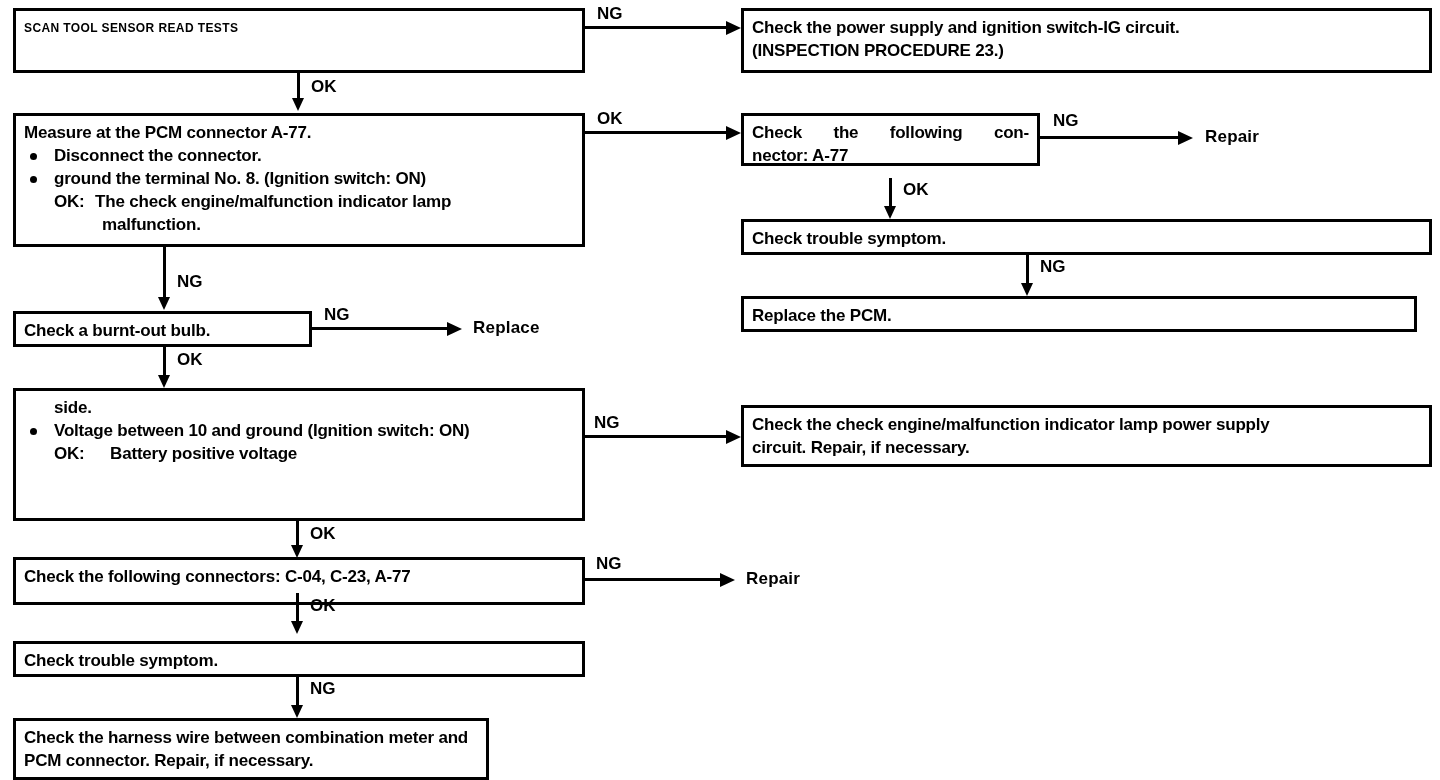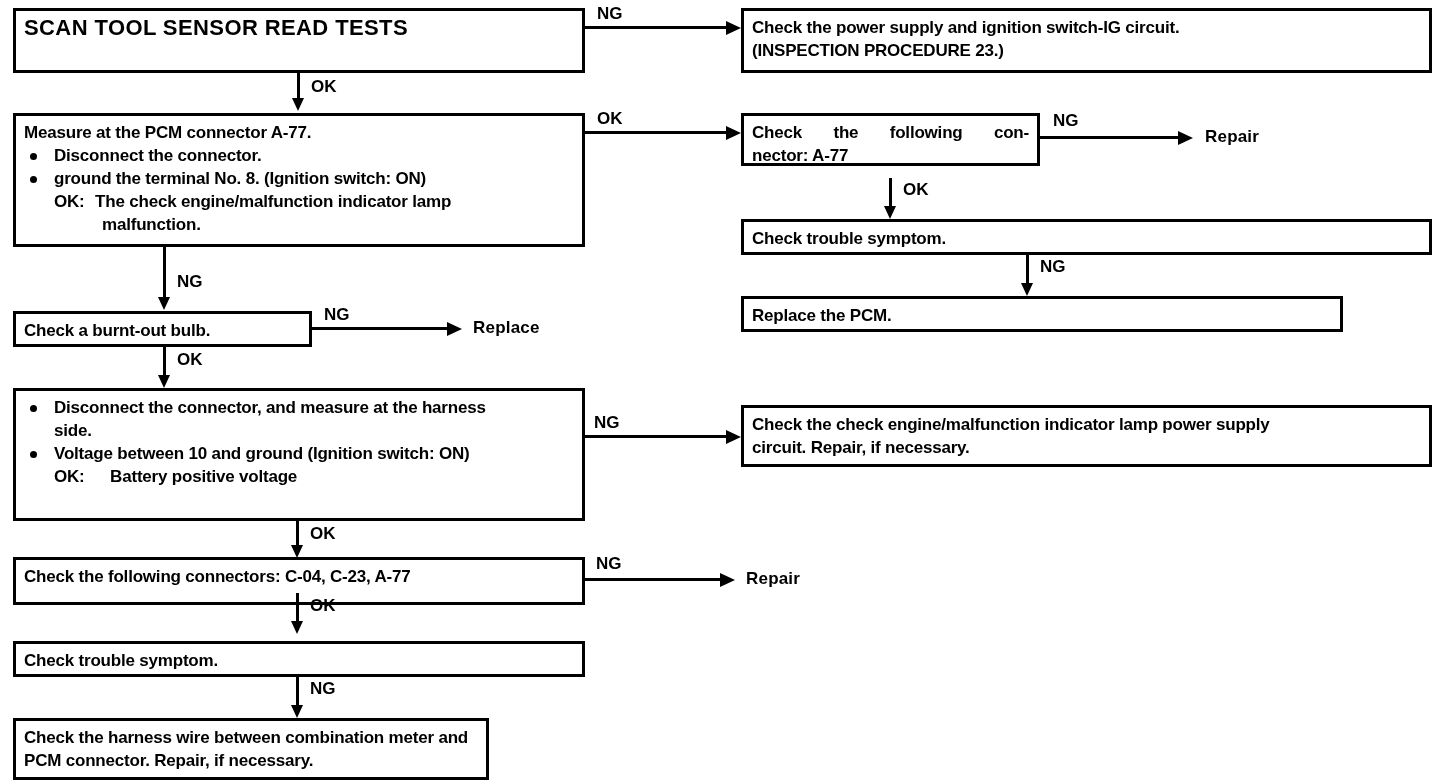--- a/index.html
+++ b/index.html
@@ -25,21 +25,21 @@
     background: #fff;
     padding: 5px 8px 4px 8px;
     font-size: 17px;
     line-height: 23px;
     font-weight: 700;
     letter-spacing: -0.2px;
   }
   .line-plain { font-weight: 700; }
   .title-line {
     font-weight: 700;
-    font-size: 22px;
+    font-size: 12px;
     letter-spacing: 0.4px;
     line-height: 24px;
   }
   .bul {
     position: relative;
     padding-left: 30px;
     font-weight: 700;
   }
   .bul::before {
     content: "";
@@ -156,21 +156,21 @@
   <div class="edge-label" style="left:903px; top:180px;">OK</div>
 
   <div class="box" style="left:741px; top:219px; width:691px; height:36px;">
     <div class="line-plain">Check trouble symptom.</div>
   </div>
 
   <div class="vline" style="left:1026px; top:255px; height:36px;"></div>
   <div class="arrow-down" style="left:1021px; top:283px;"></div>
   <div class="edge-label" style="left:1040px; top:257px;">NG</div>
 
-  <div class="box" style="left:741px; top:296px; width:602px; height:36px;">
+  <div class="box" style="left:741px; top:296px; width:676px; height:36px;">
     <div class="line-plain">Replace the PCM.</div>
   </div>
 
   <div class="vline" style="left:163px; top:247px; height:52px;"></div>
   <div class="arrow-down" style="left:158px; top:297px;"></div>
   <div class="edge-label" style="left:177px; top:272px;">NG</div>
 
   <div class="box" style="left:13px; top:311px; width:299px; height:36px;">
     <div class="line-plain">Check a burnt-out bulb.</div>
   </div>
@@ -178,21 +178,20 @@
   <div class="hline" style="left:312px; top:327px; width:146px;"></div>
   <div class="arrow-right" style="left:447px; top:322px;"></div>
   <div class="edge-label" style="left:324px; top:305px;">NG</div>
   <div class="term-label" style="left:473px; top:318px;">Replace</div>
 
   <div class="vline" style="left:163px; top:347px; height:37px;"></div>
   <div class="arrow-down" style="left:158px; top:375px;"></div>
   <div class="edge-label" style="left:177px; top:350px;">OK</div>
 
   <div class="box" style="left:13px; top:388px; width:572px; height:133px;">
-    <div class="bul">Disconnect the connector, and measure at the harness</div>
     <div class="sub">side.</div>
     <div class="bul">Voltage between 10 and ground (Ignition switch: ON)</div>
     <div class="sub">
       <span>OK:</span>
       <span style="margin-left:21px;">Battery positive voltage</span>
     </div>
   </div>
 
   <div class="hline" style="left:585px; top:435px; width:148px;"></div>
   <div class="arrow-right" style="left:726px; top:430px;"></div>

